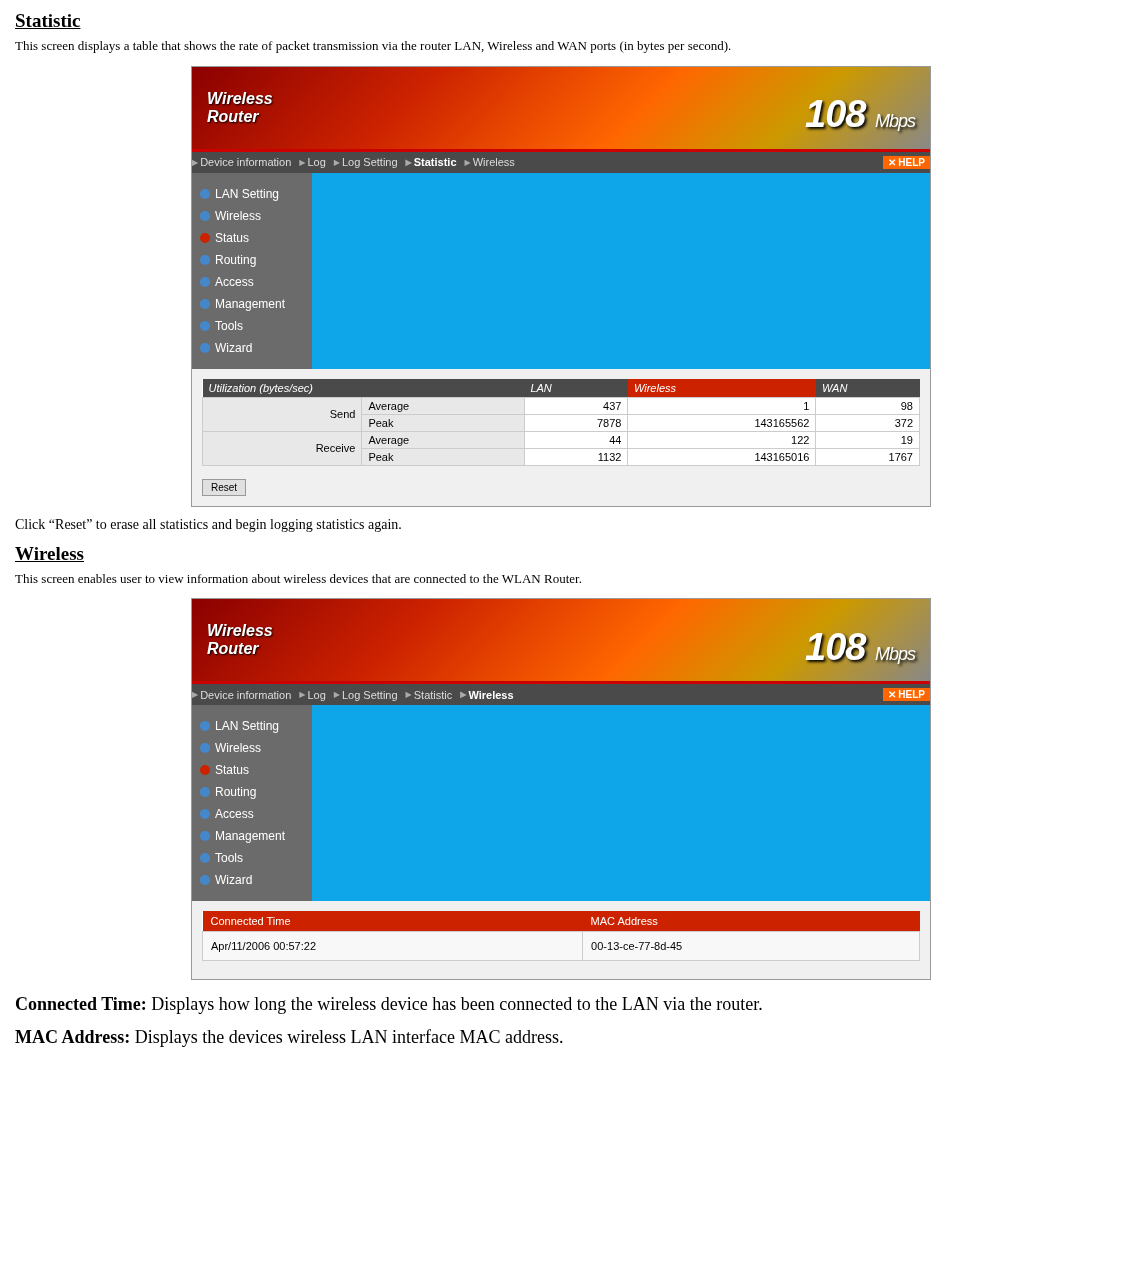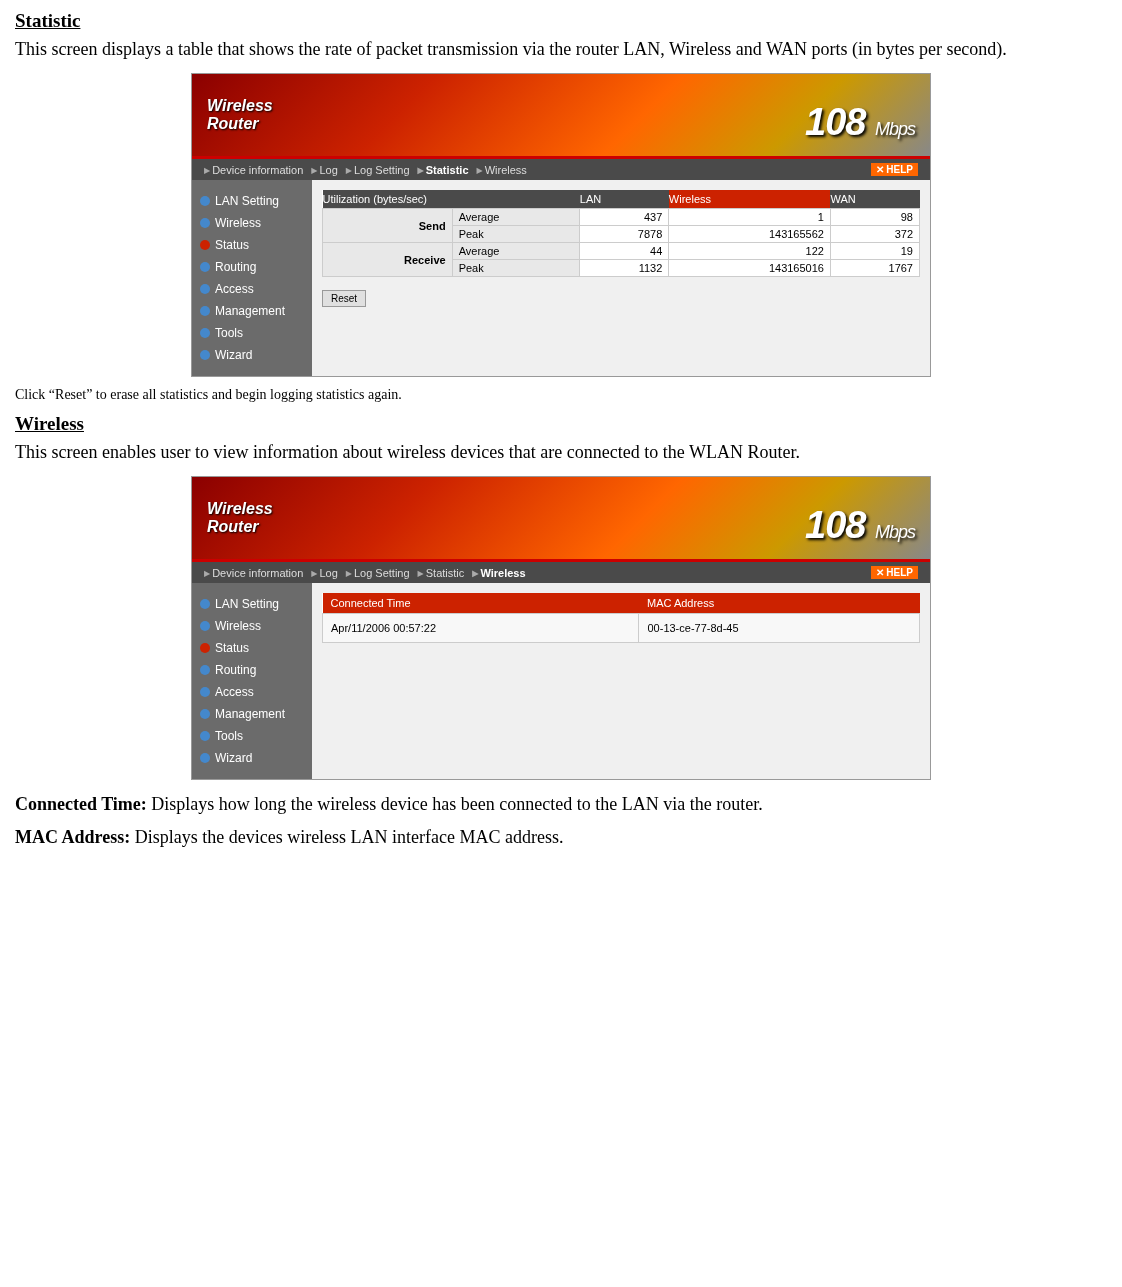--- a/index.html
+++ b/index.html
@@ -11,21 +11,21 @@
       padding: 10px 15px;
       width: 1122px;
     }
     h2.section-title {
       font-size: 19px;
       font-weight: bold;
       text-decoration: underline;
       margin-bottom: 4px;
     }
     p.section-desc {
-      font-size: 18px;
+      font-size: 13px;
       margin-bottom: 10px;
       line-height: 1.5;
     }
     p.click-note {
       font-size: 14px;
       margin-top: 8px;
       margin-bottom: 10px;
     }
     p.field-desc {
       font-size: 18px;
@@ -71,23 +71,23 @@
       text-shadow: 2px 2px 3px #000;
       letter-spacing: -1px;
       margin-top: 14px;
     }
     .router-speed small {
       font-size: 18px;
       font-weight: normal;
     }
     .router-nav {
       background: #4a4a4a;
-      padding: 4px 12px;
-      display: flex;
-      align-items: flex-end;
+      padding: 4px 0;
+      display: flex;
+      align-items: center;
       justify-content: space-between;
       font-size: 11px;
       color: #ddd;
     }
     .router-nav-items {
       display: flex;
       gap: 2px;
     }
     .nav-item {
       display: flex;
@@ -110,20 +110,21 @@
       font-size: 10px;
       padding: 1px 5px;
       font-weight: bold;
       display: flex;
       align-items: center;
       gap: 2px;
     }
     .router-body {
       display: flex;
       background: #0ea5e9;
+      flex-direction: column;
     }
     .router-sidebar {
       width: 120px;
       background: #6b6b6b;
       padding: 10px 0;
     }
     .sidebar-item {
       display: flex;
       align-items: center;
       gap: 5px;
@@ -150,41 +151,42 @@
     table.stats-table {
       width: 100%;
       border-collapse: collapse;
       font-size: 11px;
       background: #fff;
       margin-bottom: 8px;
     }
     table.stats-table th {
       background: #4a4a4a;
       color: #fff;
-      padding: 3px 0;
+      padding: 3px 6px;
       text-align: left;
       font-weight: normal;
+      font-style: italic;
     }
     table.stats-table th.wireless-col {
       background: #cc2200;
       color: #fff;
     }
     table.stats-table td {
       padding: 2px 6px;
       border: 1px solid #ccc;
       text-align: right;
       font-size: 11px;
     }
     table.stats-table td.label-col {
       text-align: left;
       background: #e8e8e8;
     }
     table.stats-table td.row-header {
       background: #e8e8e8;
-      font-weight: bold;
+      font-weight: normal;
     }
     .reset-btn {
       border: 1px solid #999;
       background: #e0e0e0;
       padding: 2px 8px;
       font-size: 10px;
       cursor: pointer;
       margin-top: 5px;
     }
     table.wireless-table {

